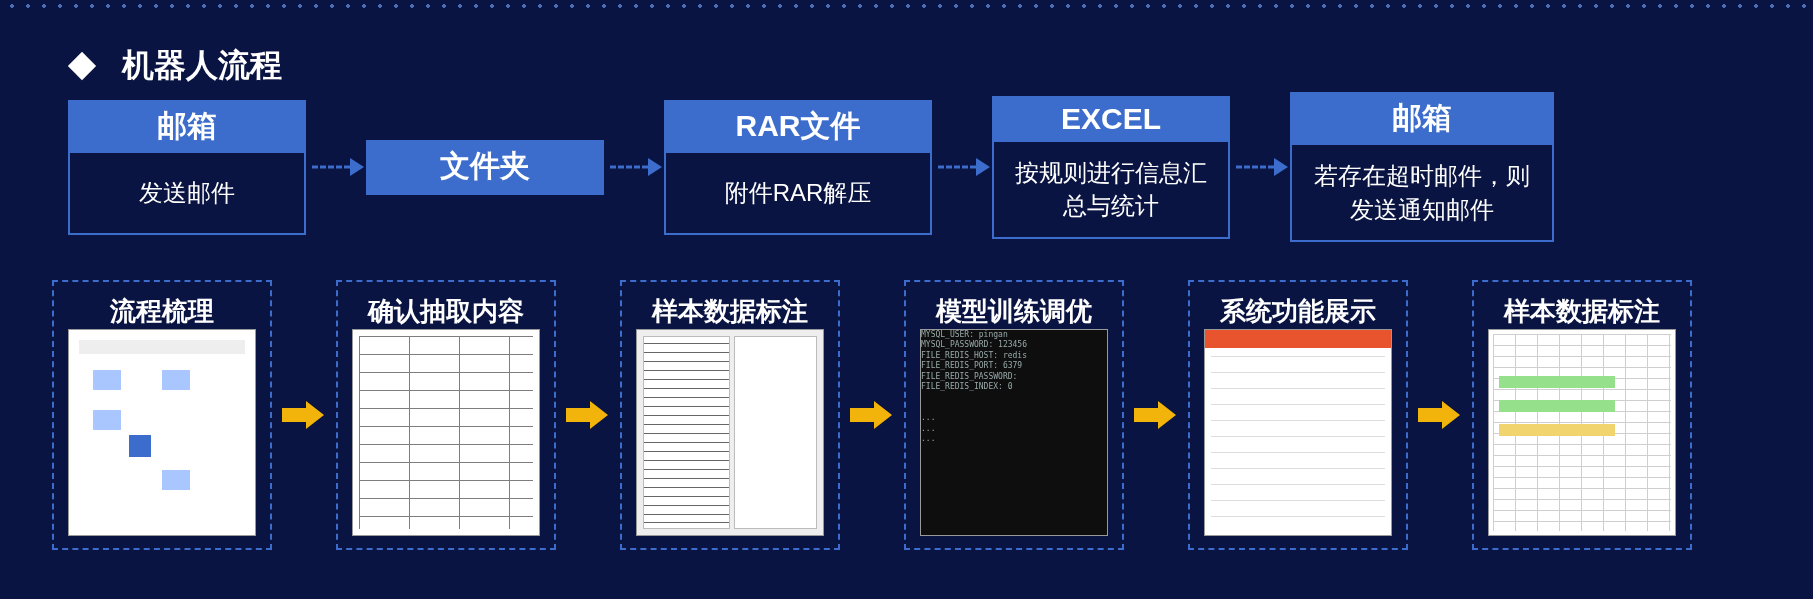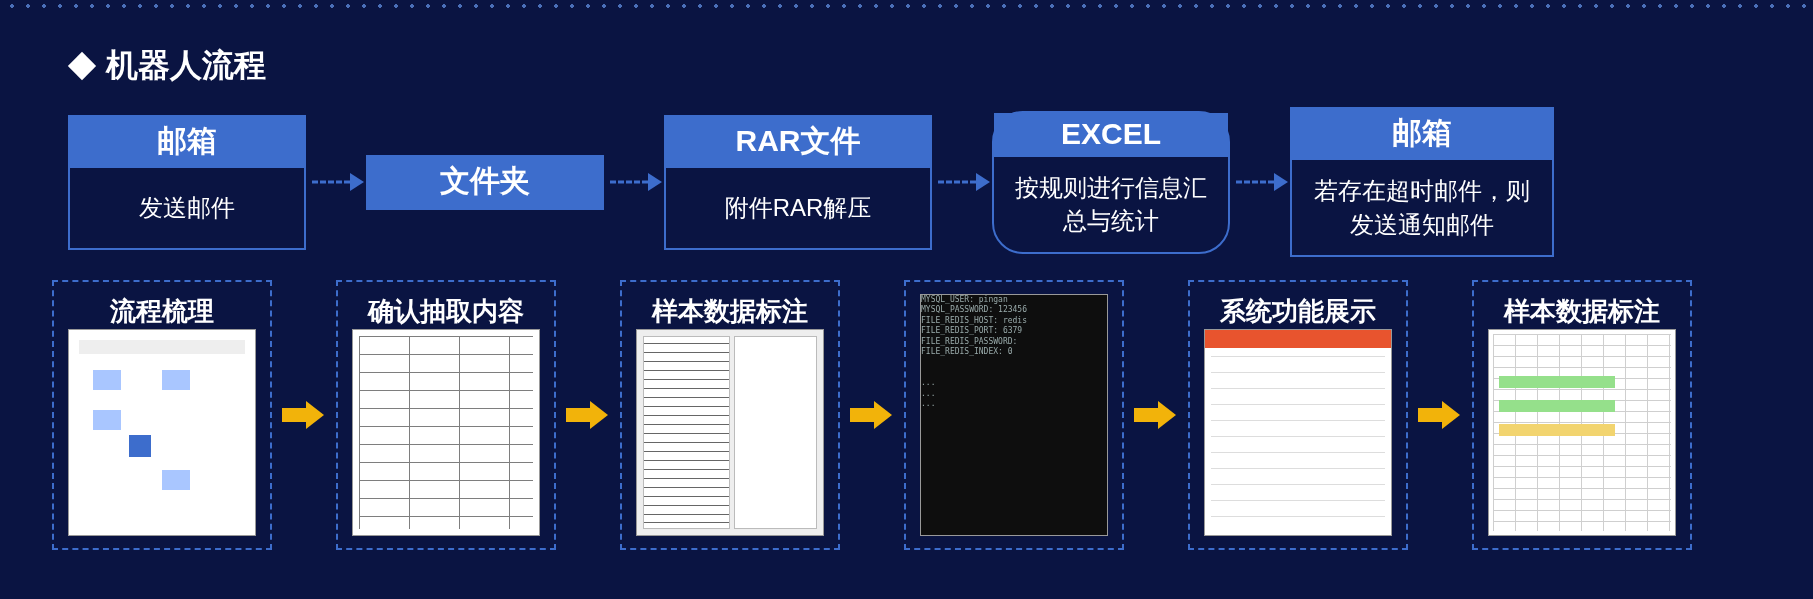--- a/index.html
+++ b/index.html
@@ -19,38 +19,38 @@
     background-image: radial-gradient(circle, #4a6fb8 2px, transparent 2px);
     background-size: 16px 8px;
     background-position: 4px 2px;
   }
   .section-title {
     position: absolute;
     left: 72px;
     top: 44px;
     display: flex;
     align-items: center;
-    gap: 14px;
+    gap: 30px;
   }
   .diamond {
     width: 20px; height: 20px;
     background: #fff;
     transform: rotate(45deg);
     flex: none;
   }
   .section-title span {
     font-size: 32px;
     font-weight: 700;
   }
 
   
   .flow-row {
     position: absolute;
     left: 68px;
-    top: 107px;
+    top: 92px;
     display: flex;
     align-items: center;
   }
   .flow-box {
     border: 2px solid #3d6dcc;
     display: flex;
     flex-direction: column;
     align-items: stretch;
   }
   .flow-head {
@@ -66,21 +66,21 @@
     justify-content: center;
     text-align: center;
     font-size: 24px;
     padding: 14px 16px;
     min-height: 80px;
     line-height: 1.4;
   }
   .fb1 { width: 238px; }
   .fb2 { width: 238px; }
   .fb3 { width: 268px; }
-  .fb4 { width: 238px; border-radius: 31px; }
+  .fb4 { width: 238px; }
   .fb5 { width: 264px; }
 
   .dashed-arrow {
     width: 56px;
     height: 1px;
     position: relative;
     margin: 0 2px;
     align-self: center;
   }
   .dashed-arrow::before {
@@ -278,20 +278,21 @@
     <div class="stage-title">确认抽取内容</div>
     <div class="thumb table"></div>
   </div>
   <div class="yellow-arrow"></div>
   <div class="stage-box">
     <div class="stage-title">样本数据标注</div>
     <div class="thumb docs"></div>
   </div>
   <div class="yellow-arrow"></div>
   <div class="stage-box">
+    <div class="stage-title">模型训练调优</div>
     <div class="thumb terminal">MYSQL_USER: pingan
 MYSQL_PASSWORD: 123456
 FILE_REDIS_HOST: redis
 FILE_REDIS_PORT: 6379
 FILE_REDIS_PASSWORD:
 FILE_REDIS_INDEX: 0
 
 
 ...
 ...

